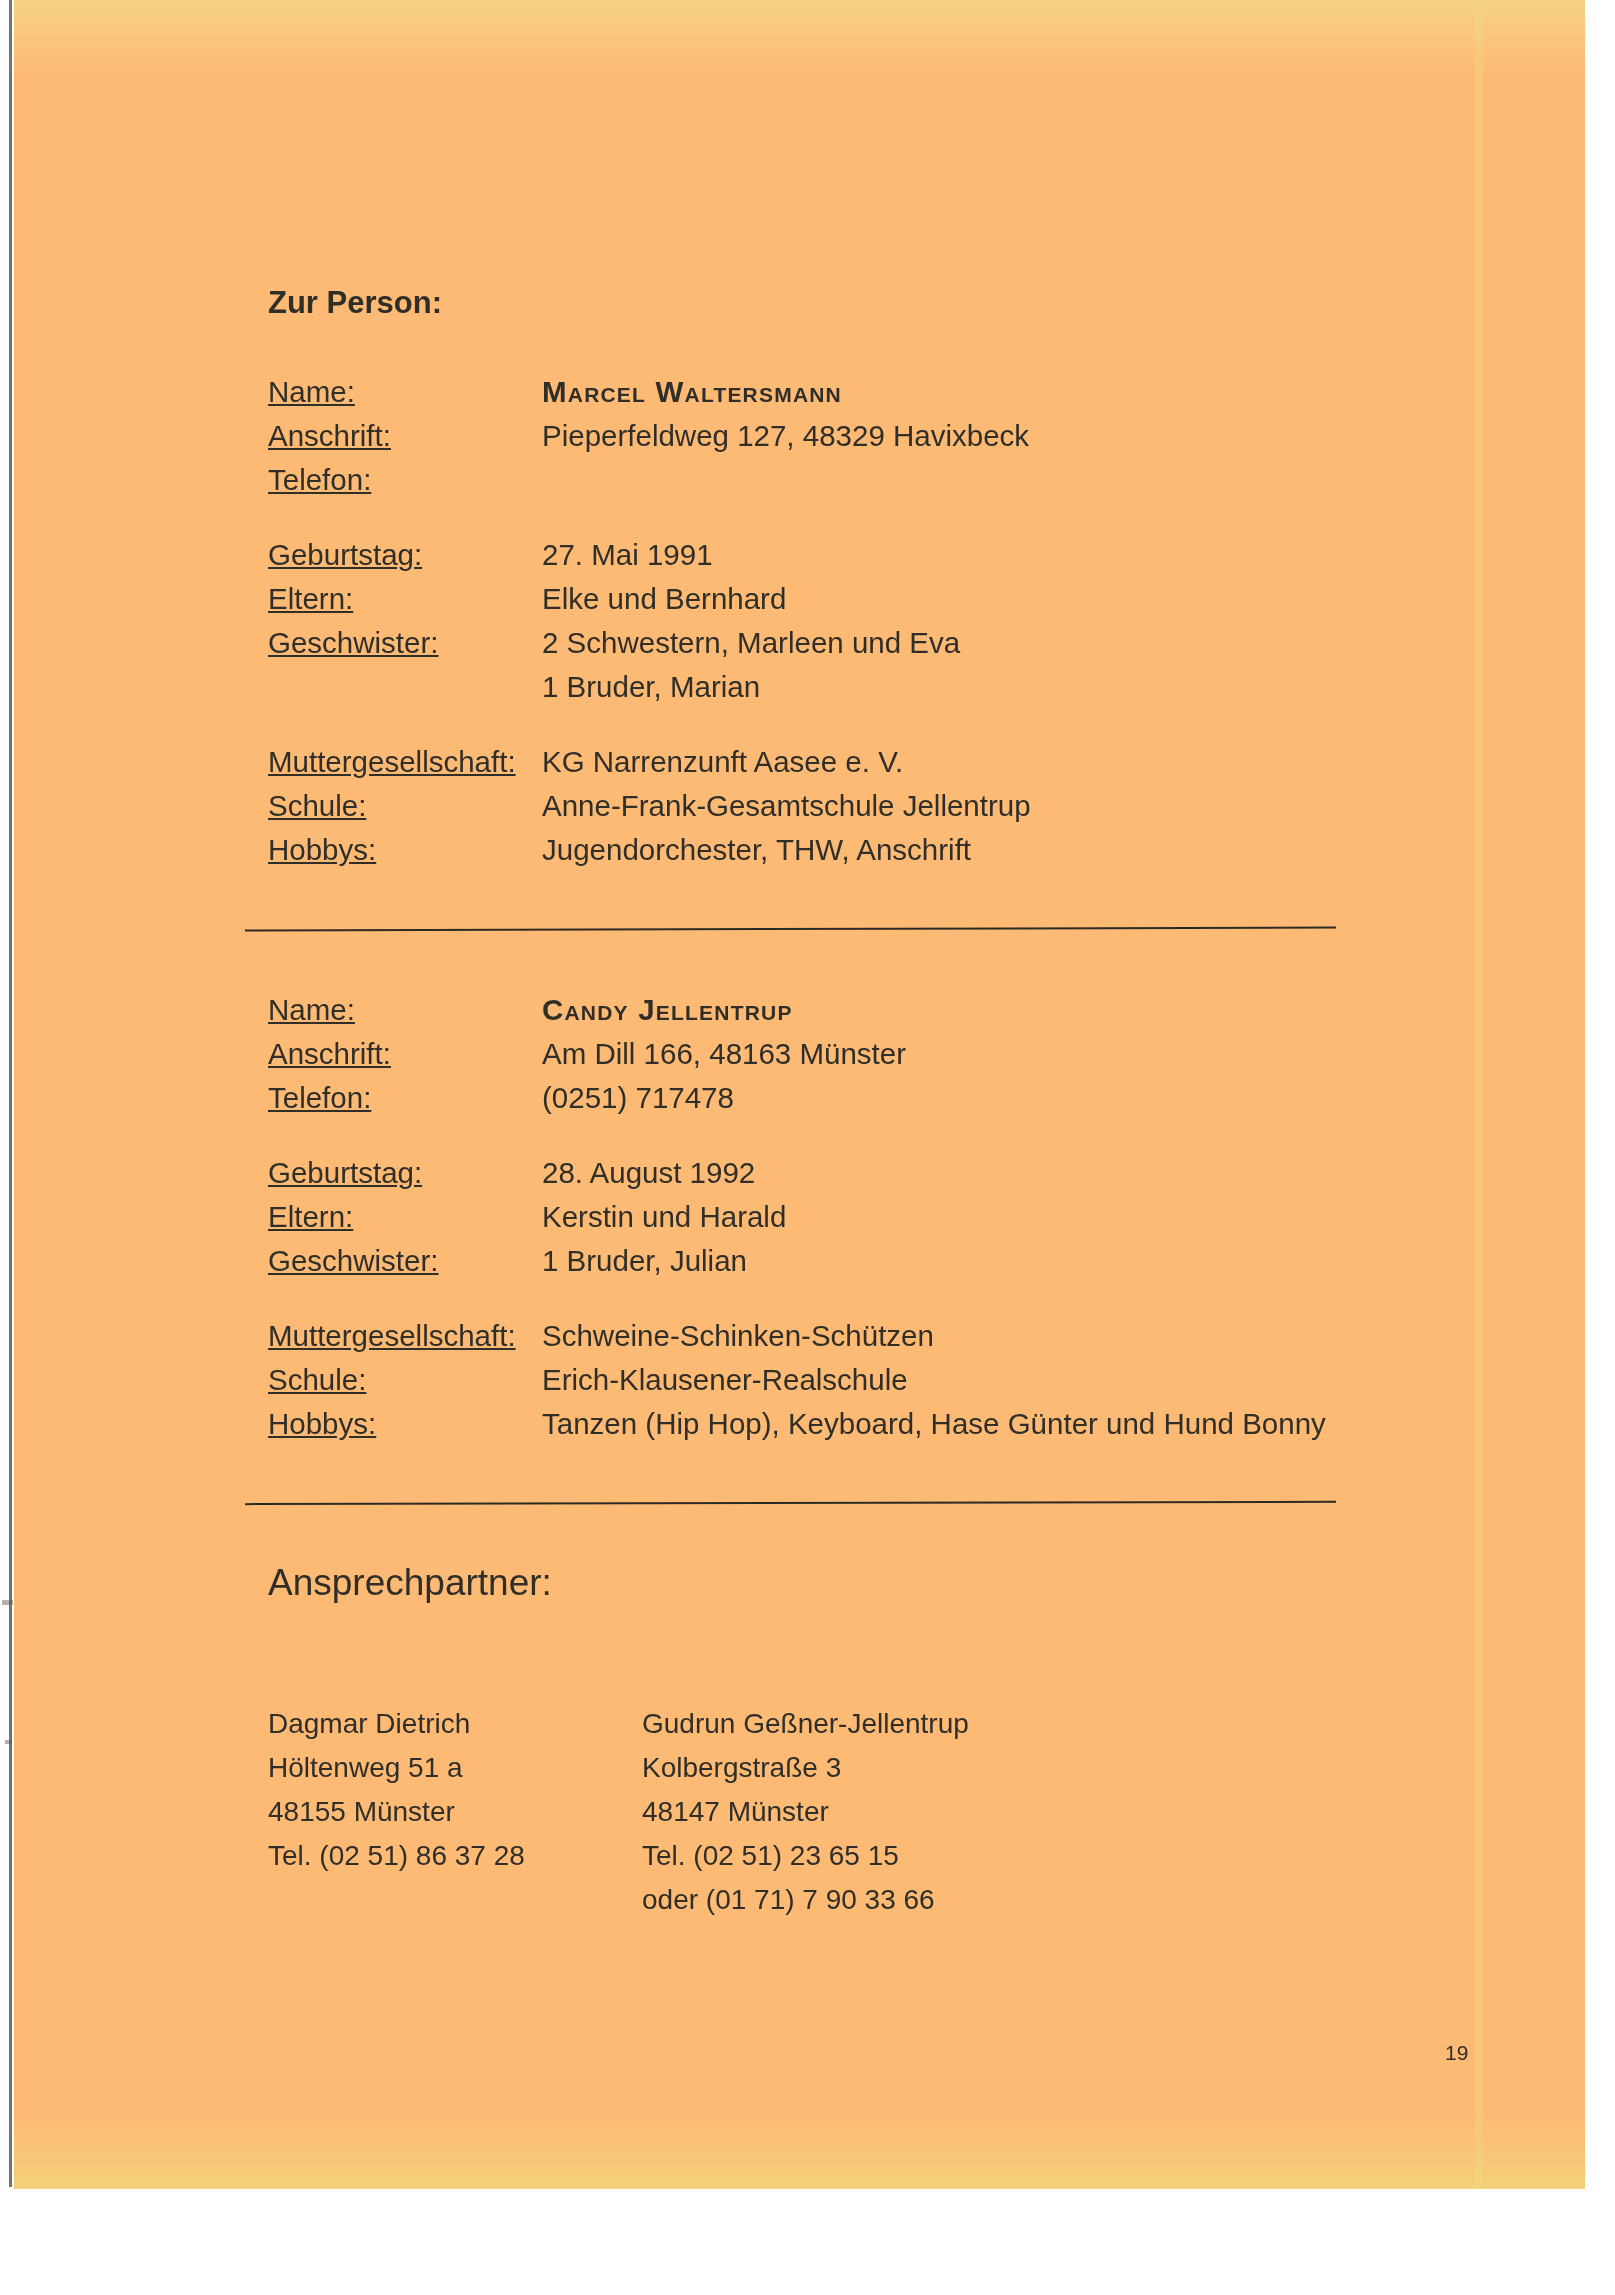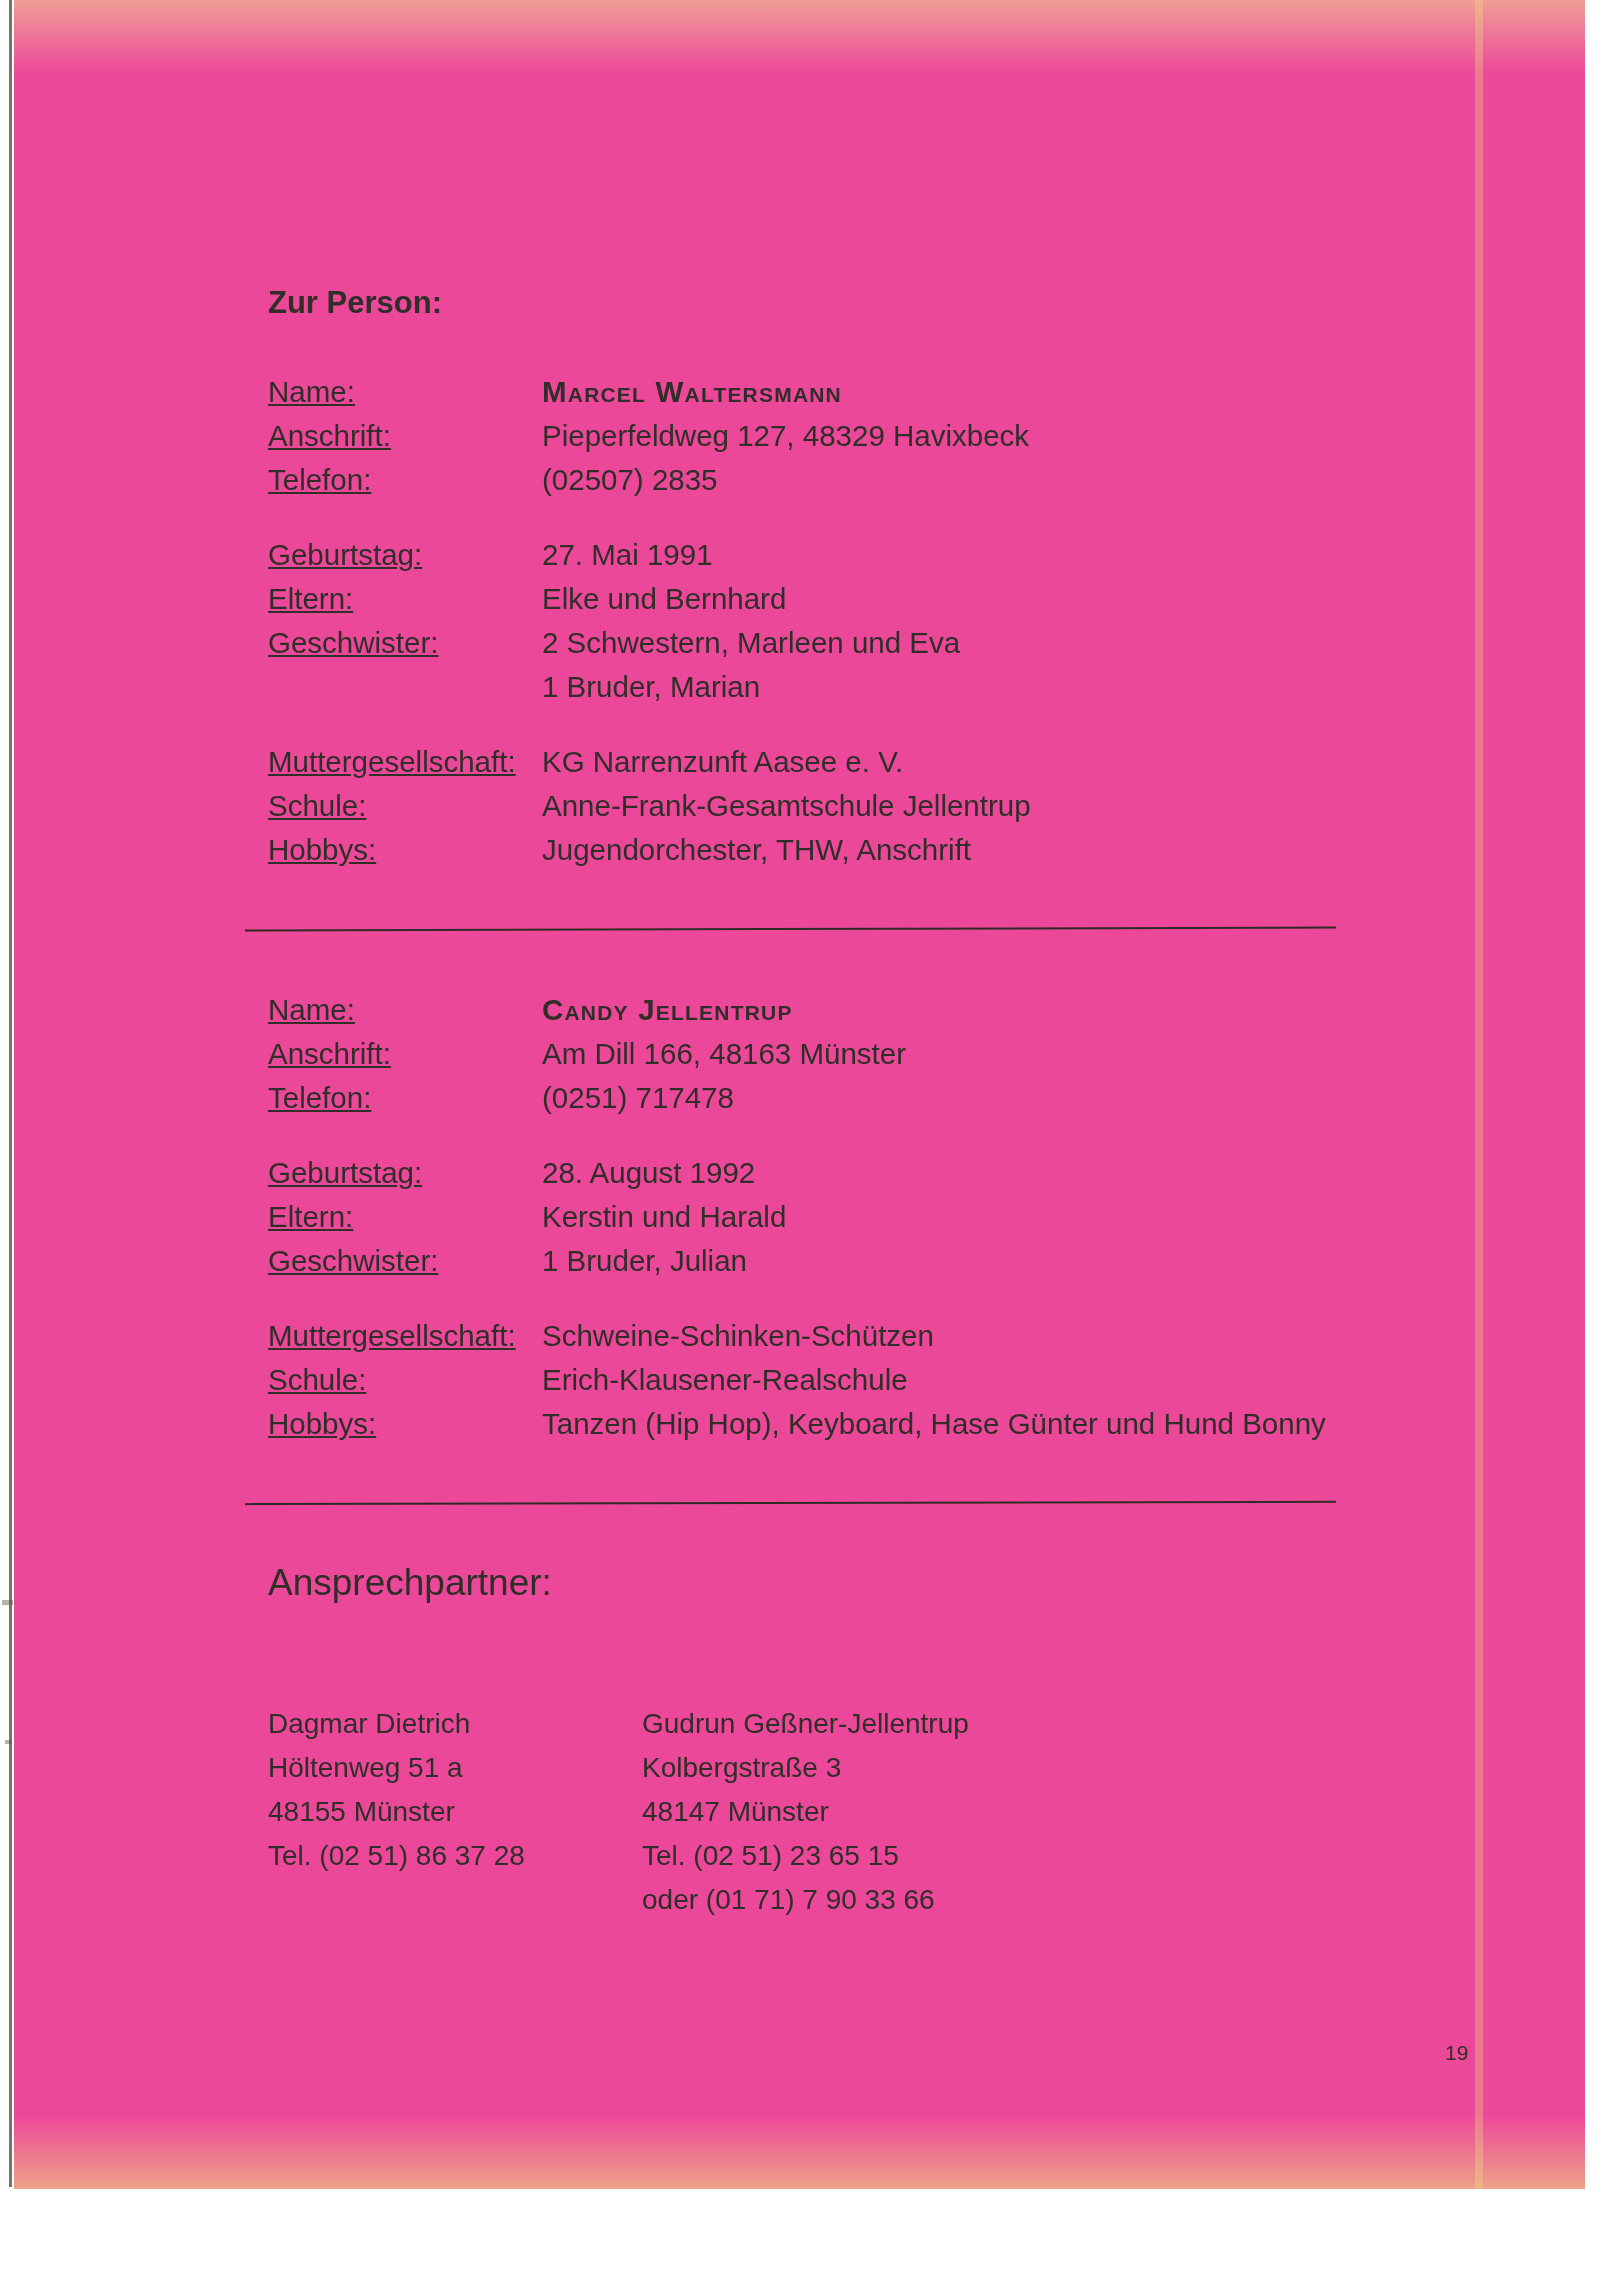--- a/index.html
+++ b/index.html
@@ -14,21 +14,21 @@
     font-family: "Liberation Sans", sans-serif;
     color: #2f2e28;
     overflow: hidden;
   }
   .scan-page {
     position: absolute;
     left: 14px;
     top: 0;
     width: 1571px;
     height: 2189px;
-    background: #ec4899;
+    background: #fdba74;
   }
   .band-top {
     position: absolute;
     left: 0; top: 0;
     width: 100%; height: 74px;
     background: linear-gradient(180deg, rgba(242,229,146,0.55), rgba(242,229,146,0));
     pointer-events: none;
   }
   .band-bottom {
     position: absolute;
@@ -144,21 +144,20 @@
       <div class="row">
         <span class="lab">Name:</span>
         <span class="val name-caps">Marcel Waltersmann</span>
       </div>
       <div class="row">
         <span class="lab">Anschrift:</span>
         <span class="val">Pieperfeldweg 127, 48329 Havixbeck</span>
       </div>
       <div class="row">
         <span class="lab">Telefon:</span>
-        <span class="val">(02507) 2835</span>
       </div>
     </div>
     <div class="field-group">
       <div class="row">
         <span class="lab">Geburtstag:</span>
         <span class="val">27. Mai 1991</span>
       </div>
       <div class="row">
         <span class="lab">Eltern:</span>
         <span class="val">Elke und Bernhard</span>

